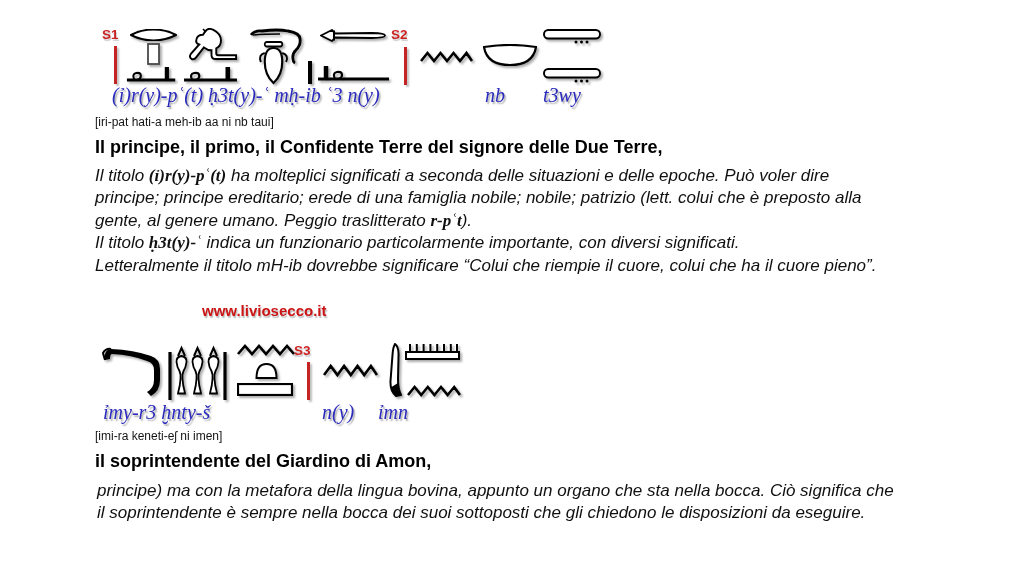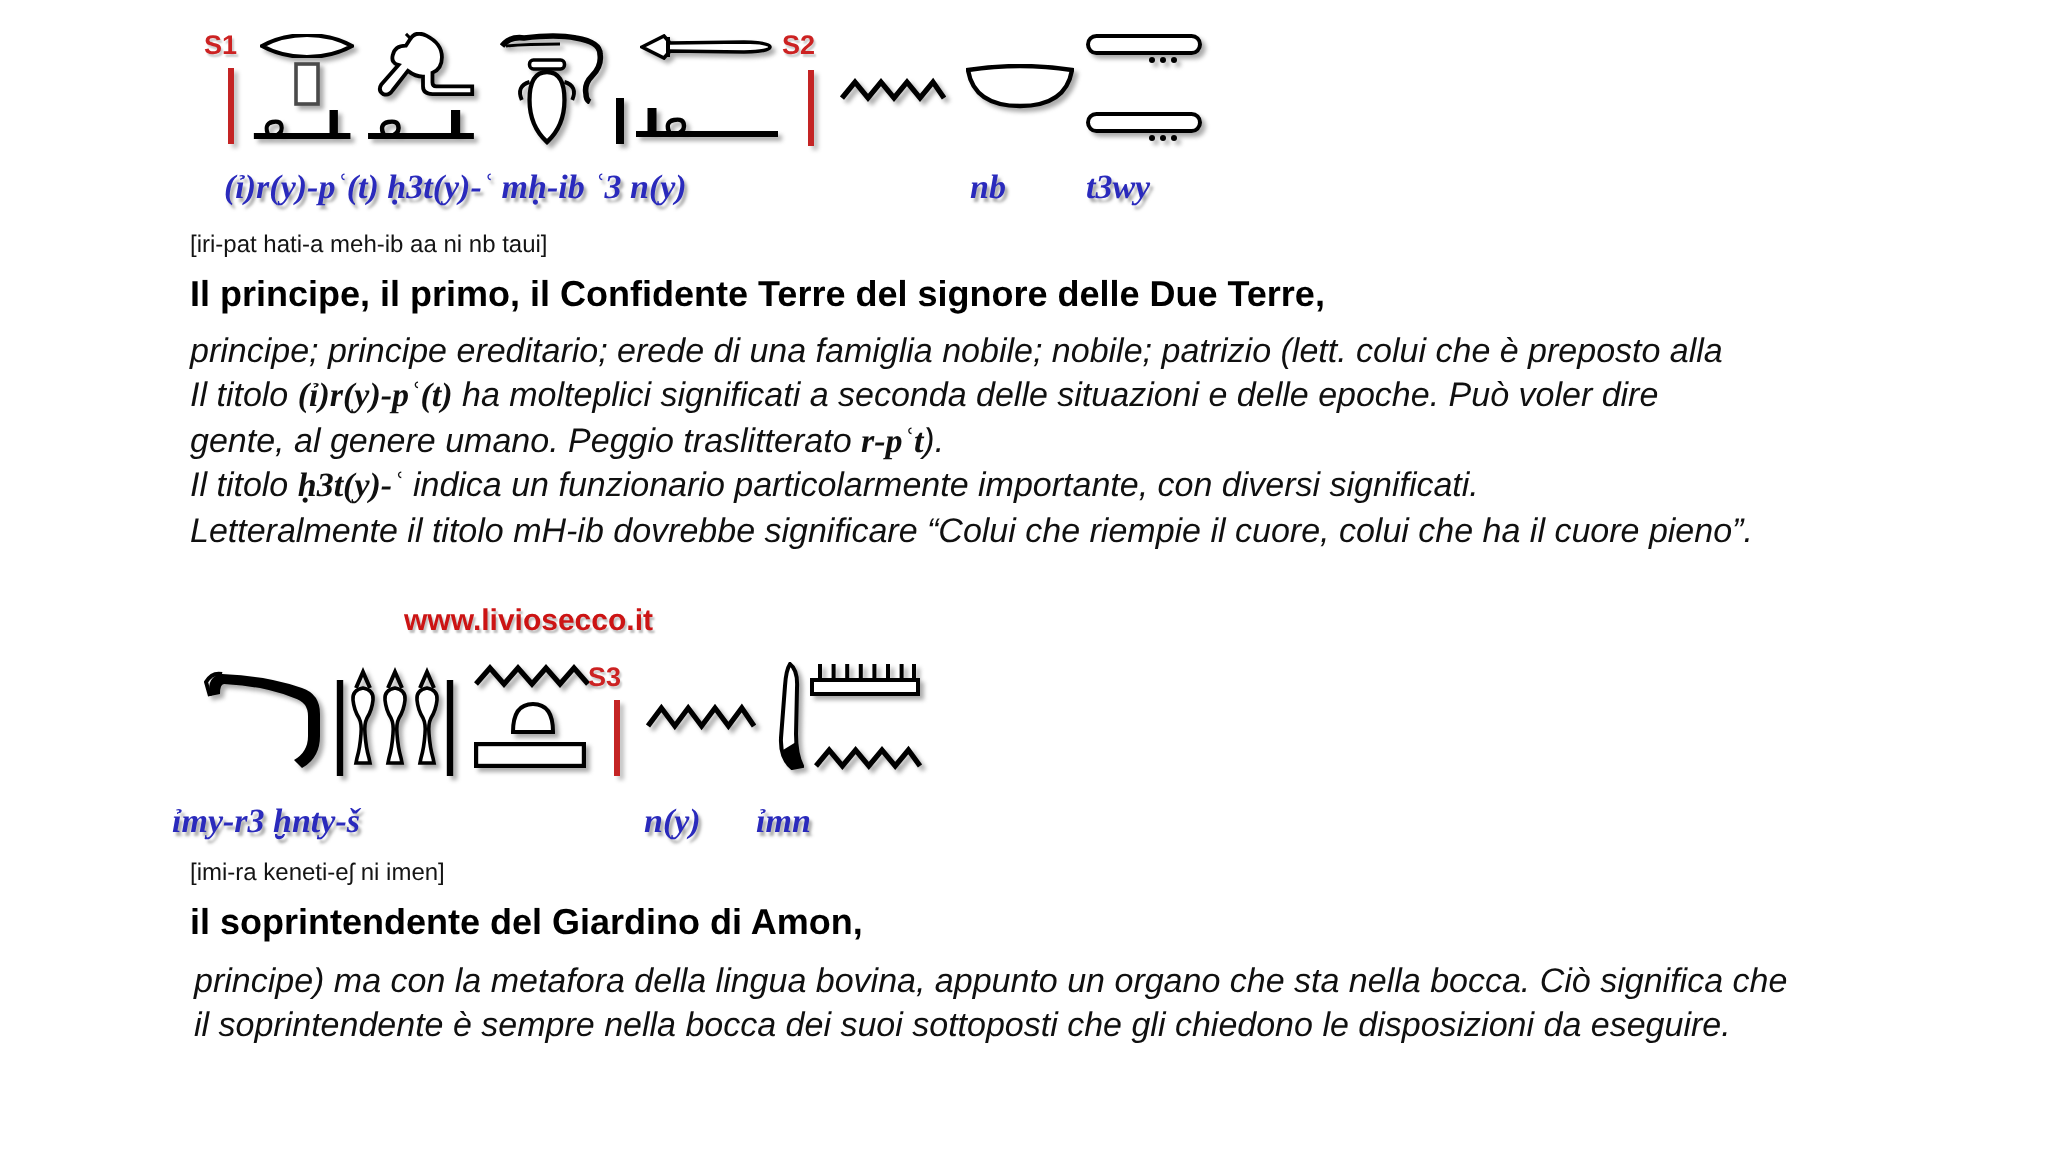--- a/index.html
+++ b/index.html
@@ -1,28 +1,28 @@
 <!DOCTYPE html>
 <html><head>
 <meta charset="utf-8">
 <style>
   html,body{margin:0;padding:0;background:#fff;}
   .page{position:relative;width:1024px;height:575px;background:#ffffff;overflow:hidden;
         font-family:"Liberation Sans","DejaVu Sans",sans-serif;color:#000;}
   
-  .hiero-row{position:absolute;}
+  .hiero-row{position:absolute;margin-top:12px;}
   .hiero-row svg{position:absolute;filter:drop-shadow(2px 2.5px 1px rgba(70,70,70,.45));}
   .stroke-sign{position:absolute;background:#000;filter:drop-shadow(2px 2.5px 1px rgba(70,70,70,.45));}
   .marker{position:absolute;font-weight:bold;font-size:13.5px;color:#cc2222;
           text-shadow:1px 1.5px 1px rgba(0,0,0,.2);}
   .marker-line{position:absolute;width:2.5px;background:#c42424;box-shadow:2px 2px 2px rgba(0,0,0,.25);}
   
   .blue-line{position:absolute;left:0;right:0;height:30px;}
   .blue-line span{position:absolute;font-family:"Liberation Serif","DejaVu Serif",serif;
-        font-style:italic;font-weight:bold;font-size:17px;color:#2a2abc;white-space:nowrap;
+        font-style:italic;font-weight:normal;font-size:20px;color:#2a2abc;white-space:nowrap;
         text-shadow:1.5px 2px 1.5px rgba(90,90,90,.5);}
   .phonetic{position:absolute;left:95px;font-size:12px;color:#141414;white-space:nowrap;}
   .heading{position:absolute;left:95px;font-size:18px;font-weight:bold;color:#000;white-space:nowrap;}
   .para{position:absolute;left:95px;}
   .pline{font-style:italic;font-size:17px;line-height:22.4px;color:#101010;white-space:nowrap;}
   .tr{font-family:"Liberation Serif","DejaVu Serif",serif;font-weight:bold;font-style:italic;font-size:17px;}
   .site{position:absolute;font-weight:bold;font-size:15px;color:#cc1414;text-decoration:none;
         text-shadow:1px 1.5px 1px rgba(0,0,0,.25);white-space:nowrap;margin-left:20px;}
 </style>
 </head>
@@ -112,22 +112,22 @@
   <div class="blue-line" style="top:84px;">
     <span style="left:112px;">(ỉ)r(y)-pʿ(t) ḥ3t(y)-ʿ mḥ-ib ʿ3 n(y)</span>
     <span style="left:485px;">nb</span>
     <span style="left:543px;">t3wy</span>
   </div>
 
   <div class="phonetic" style="top:115px;">[iri-pat hati-a meh-ib aa ni nb taui]</div>
   <div class="heading" style="top:137px;">Il principe, il primo, il Confidente Terre del signore delle Due Terre,</div>
 
   <div class="para" style="top:165px;">
+    <div class="pline"><span>Il titolo </span><span class="tr">(ỉ)r(y)-pʿ(t)</span><span> ha molteplici significati a seconda delle situazioni e delle epoche. Può voler dire</span></div>
     <div class="pline">principe; principe ereditario; erede di una famiglia nobile; nobile; patrizio (lett. colui che è preposto alla</div>
-    <div class="pline"><span>Il titolo </span><span class="tr">(ỉ)r(y)-pʿ(t)</span><span> ha molteplici significati a seconda delle situazioni e delle epoche. Può voler dire</span></div>
     <div class="pline"><span>gente, al genere umano. Peggio traslitterato </span><span class="tr">r-pʿt</span><span>).</span></div>
     <div class="pline"><span>Il titolo </span><span class="tr">ḥ3t(y)-ʿ</span><span> indica un funzionario particolarmente importante, con diversi significati.</span></div>
     <div class="pline">Letteralmente il titolo mH-ib dovrebbe significare “Colui che riempie il cuore, colui che ha il cuore pieno”.</div>
   </div>
 
   <a class="site" style="left:182px;top:302px;" href="#">www.liviosecco.it</a>
 
   <div class="hiero-row" style="left:95px;top:324px;width:420px;height:70px;">
     <svg style="left:7px;top:6px;" width="58" height="55" viewBox="0 0 58 55">
       <path d="M3 18 Q1 8 9 7 Q32 8 49 14 Q58 17 58 27 L58 38 Q58 49 49 54 L45 50 Q52 46 52 38 L52 28 Q52 21 45 19 Q30 13 10 12 Q8 12 8 17 Z" fill="#000"></path>
@@ -183,21 +183,21 @@
         <line x1="45.8" y1="1" x2="45.8" y2="9"></line>
           <line x1="52" y1="1" x2="52" y2="9"></line>
       </g>
     </svg>
     <svg style="left:312px;top:48px;" width="54" height="14" viewBox="0 0 54 14" preserveAspectRatio="none">
       <polyline points="1,11 7.6,3 14.2,11 20.8,3 27.4,11 34,3 40.6,11 47.2,3 53,11" fill="none" stroke="#000" stroke-width="2.6"></polyline>
     </svg>
   </div>
 
   <div class="blue-line" style="top:401px;">
-    <span style="left:86px;">ỉmy-r3 ḫnty-š</span>
+    <span style="left:103px;">ỉmy-r3 ḫnty-š</span>
     <span style="left:322px;">n(y)</span>
     <span style="left:378px;">ỉmn</span>
   </div>
 
   <div class="phonetic" style="top:429px;">[imi-ra keneti-eʃ ni imen]</div>
   <div class="heading" style="top:451px;">il soprintendente del Giardino di Amon,</div>
 
   <div class="para" style="top:480px;left:97px;">
     <div class="pline">principe) ma con la metafora della lingua bovina, appunto un organo che sta nella bocca. Ciò significa che</div>
     <div class="pline">il soprintendente è sempre nella bocca dei suoi sottoposti che gli chiedono le disposizioni da eseguire.</div>

